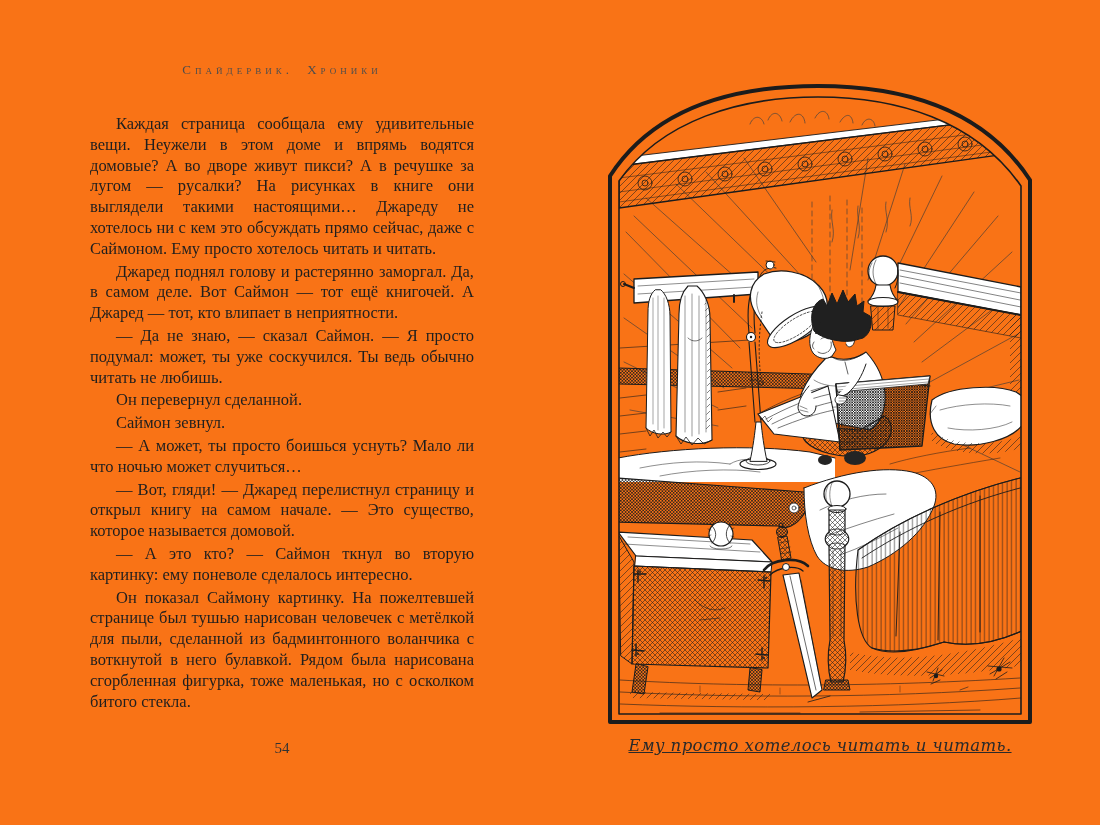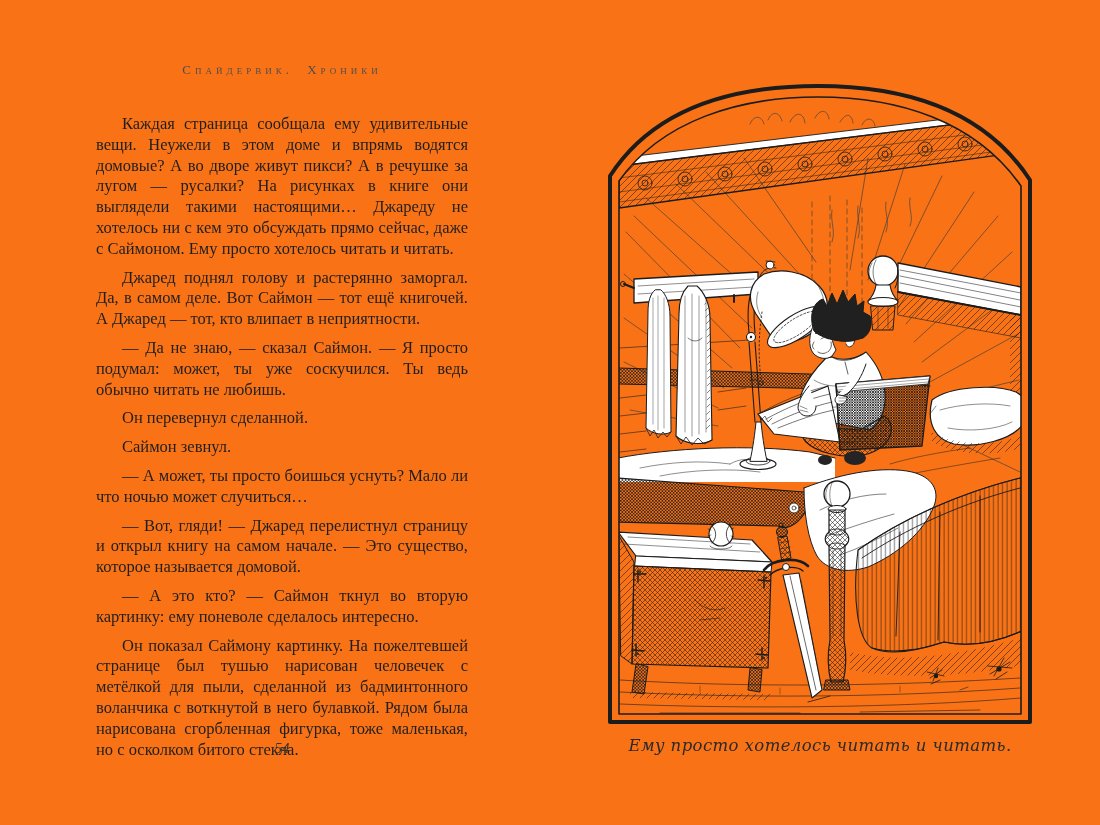--- a/index.html
+++ b/index.html
@@ -3,28 +3,28 @@
 <meta charset="utf-8">
 <style>
   html,body{margin:0;padding:0;}
   body{width:1100px;height:825px;background:#ffffff;overflow:hidden;}
   .spread{position:relative;width:1100px;height:825px;background:#f97316;
           font-family:"Liberation Serif", serif;color:#1f1f1f;}
   .left-page{position:absolute;left:88px;top:62px;width:388px;}
   .running-head{text-align:center;font-size:13px;letter-spacing:4px;word-spacing:7px;
                 font-variant:small-caps;color:#4d4d4d;}
   .text-block{margin-top:36px;font-size:16.5px;line-height:20.8px;text-align:justify;}
-  .text-block p{margin:8px;text-indent:26px;font-family:Liberation Serif, serif;}
+  .text-block p{margin:2px;text-indent:26px;font-family:Liberation Serif, serif;}
   .page-number{position:absolute;left:88px;top:740px;width:388px;text-align:center;
-               font-size:15px;color:#333;font-style:italic;}
+               font-size:15px;color:#333;}
   .right-page{position:absolute;left:600px;top:80px;width:440px;}
   .illu{display:block;width:440px;height:650px;}
   .caption{position:absolute;left:600px;top:736px;width:440px;text-align:center;
            font-style:italic;font-size:16.5px;letter-spacing:.4px;color:#2a2a2a;
-           font-family:"DejaVu Serif", serif;}
+           font-family:"DejaVu Serif", serif;text-decoration:underline;}
 </style>
 </head>
 <body>
 
 <div class="spread">
 
   <div class="left-page">
     <div class="running-head">Спайдервик. Хроники</div>
     <div class="text-block">
       <p>Каждая страница сообщала ему удивительные вещи. Неужели в этом доме и впрямь водятся домовые? А во дворе живут пикси? А в речушке за лугом — русалки? На рисунках в книге они выглядели такими настоящими… Джареду не хотелось ни с кем это обсуждать прямо сейчас, даже с Саймоном. Ему просто хотелось читать и читать.</p>

